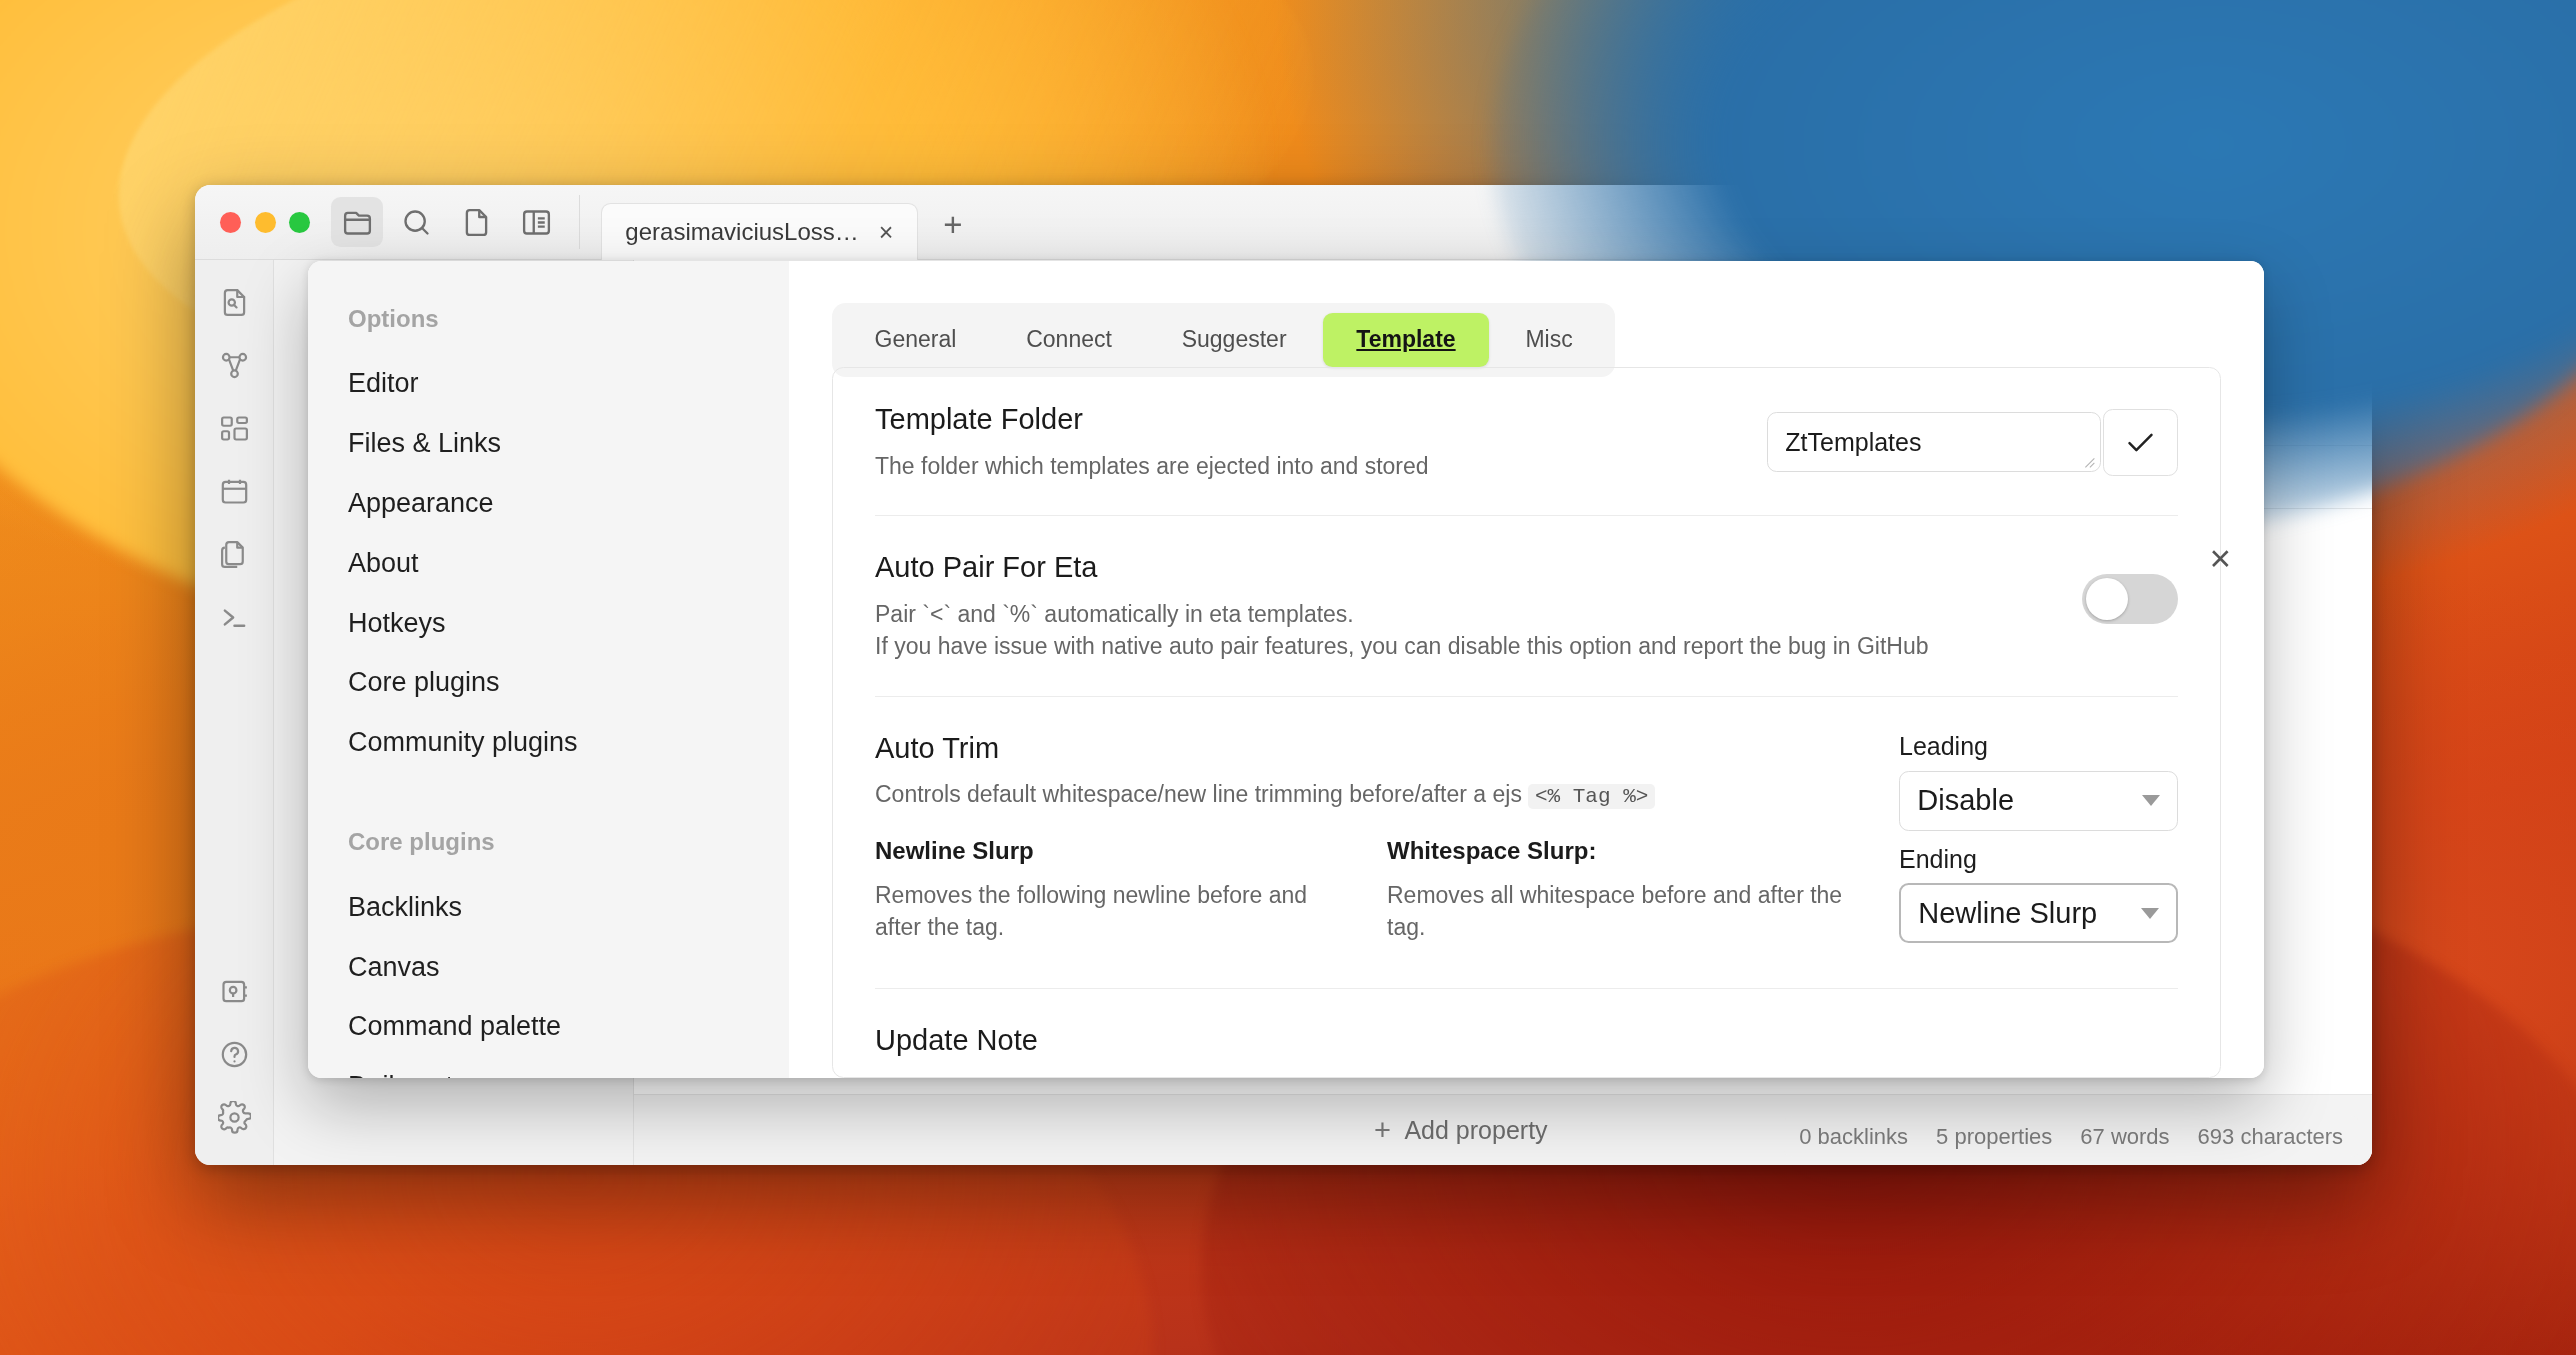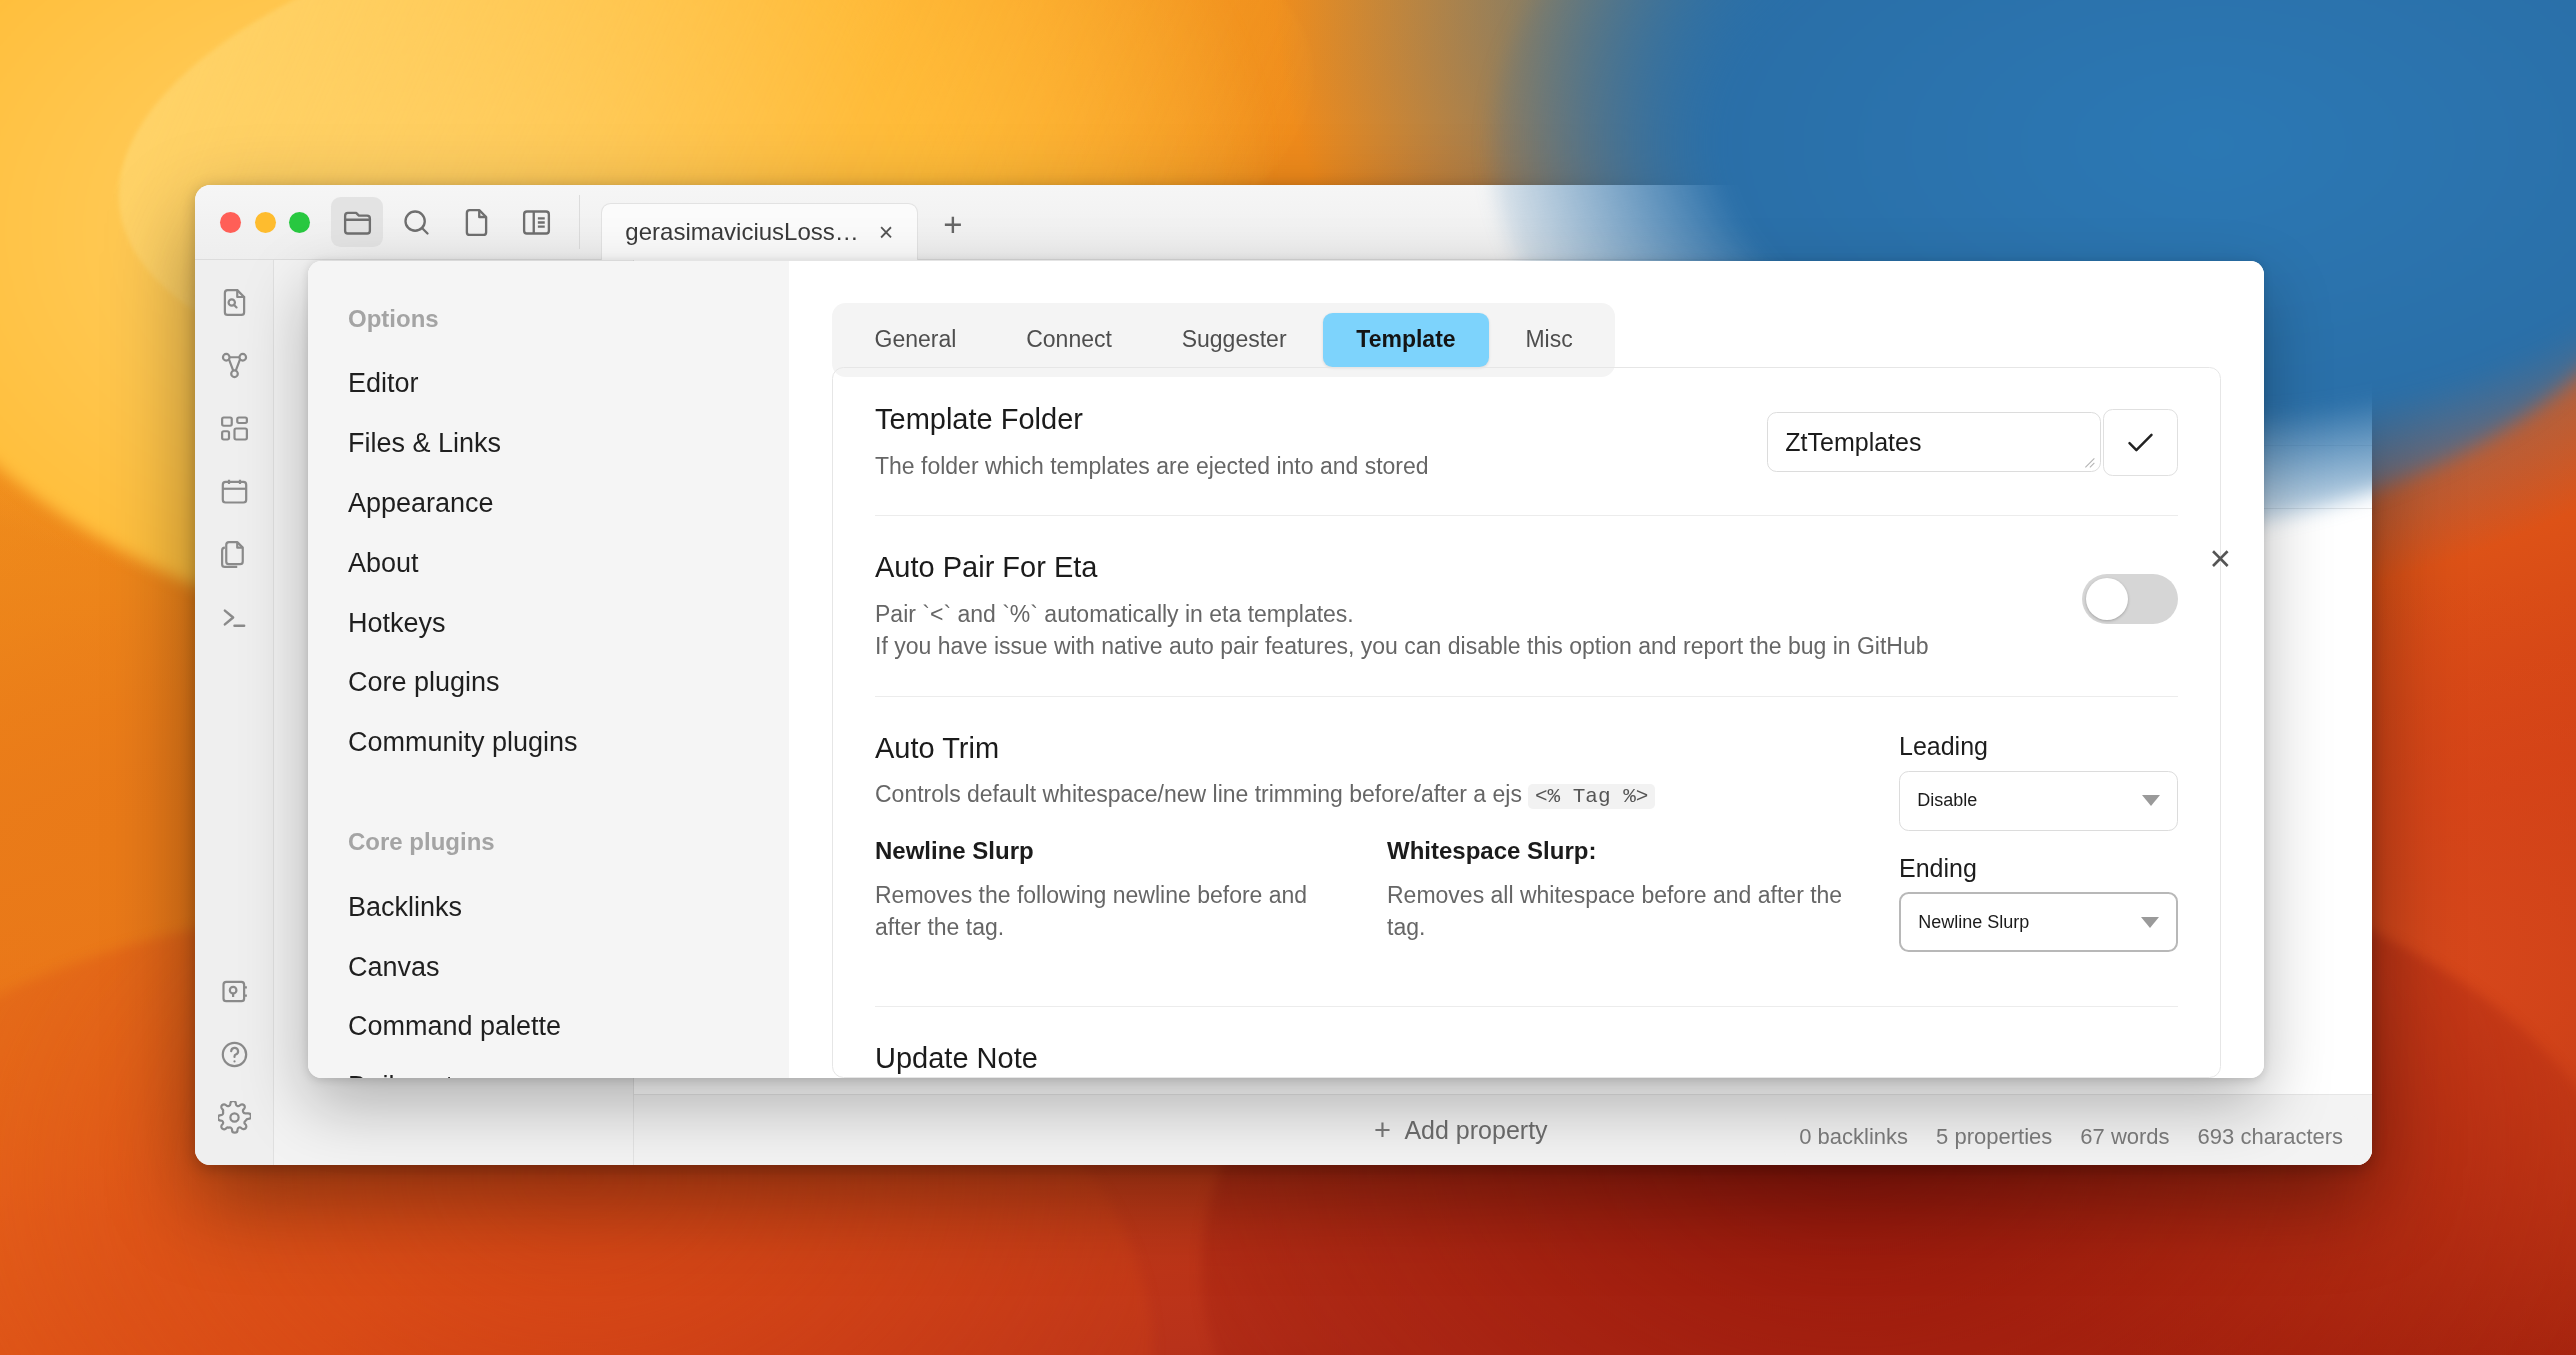--- a/index.html
+++ b/index.html
@@ -215,22 +215,23 @@
     padding: 9.6px;
     gap: 3.8px;
     position: relative; left: 0px; top: 15.4px;
   }
   .s-tab {
     font-size: 23px; color: #4e4e4e;
     padding: 13.5px 33px;
     border-radius: 9.6px;
   }
   .s-tab.active {
-    background: #7dd3fc; color:#141414; font-weight: 700;
+    background: #bef264; color:#141414; font-weight: 700;
     box-shadow: 0 1px 2.9px rgba(0,0,0,.12);
+    text-decoration: underline;
   }
 
   .settings-content {
     position:absolute; left: 0; right: 0; top: 106px; bottom: 0;
     padding: 0 43px;
   }
   .panel {
     border: 1px solid #e6e6e6;
     border-radius: 11.5px;
     height: 100%;
@@ -291,23 +292,23 @@
   .trim-cols { display:flex; gap: 29px; margin-top: 25px; }
   .trim-col { flex: 1 1 0; }
   .trim-title { font-size: 24px; color:#1b1b1b; font-weight:700; margin-bottom: 13.5px; }
   .trim-desc { font-size: 23px; color:#666; line-height: 1.42; }
 
   .dd-wrap { width: 279px; }
   .dd-label { font-size: 25px; color:#1d1d1d; margin-bottom: 9.6px; }
   .dd {
     height: 60px; border: 1px solid #dcdcdc; border-radius: 9.6px;
     background:#fff; display:flex; align-items:center;
-    padding: 0 17.3px; font-size: 18px; color:#1b1b1b;
+    padding: 0 17.3px; font-size: 29px; color:#1b1b1b;
     justify-content: space-between;
-    margin-bottom: 21px;
+    margin-bottom: 12px;
   }
   .dd.focused { border: 2.9px solid #b8b8b8; }
   .caret {
     width: 0; height: 0;
     border-left: 9.6px solid transparent; border-right: 9.6px solid transparent;
     border-top: 11.5px solid #9a9a9a;
   }
   .dd-col { display:flex; flex-direction:column; }
 </style>
 </head>

